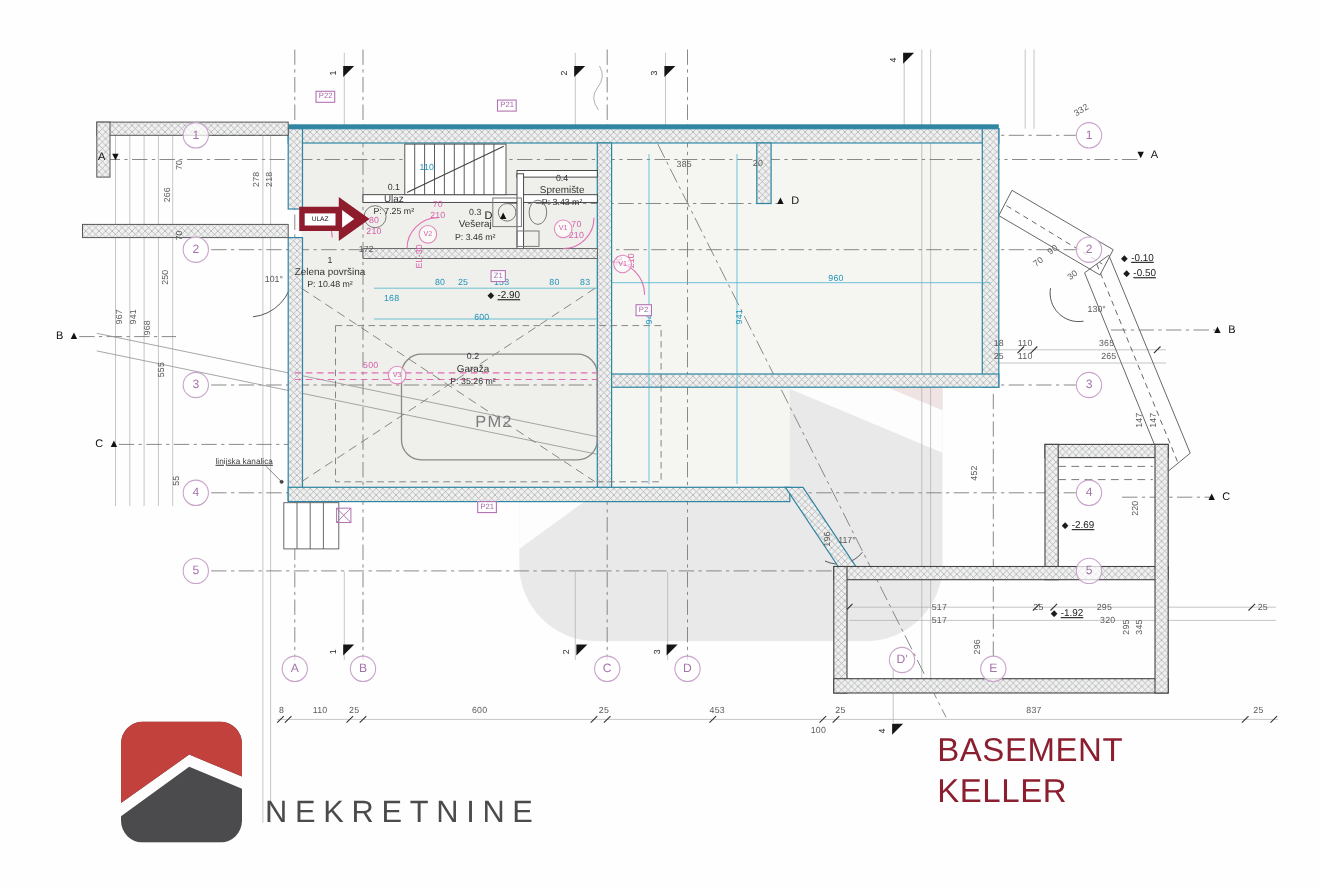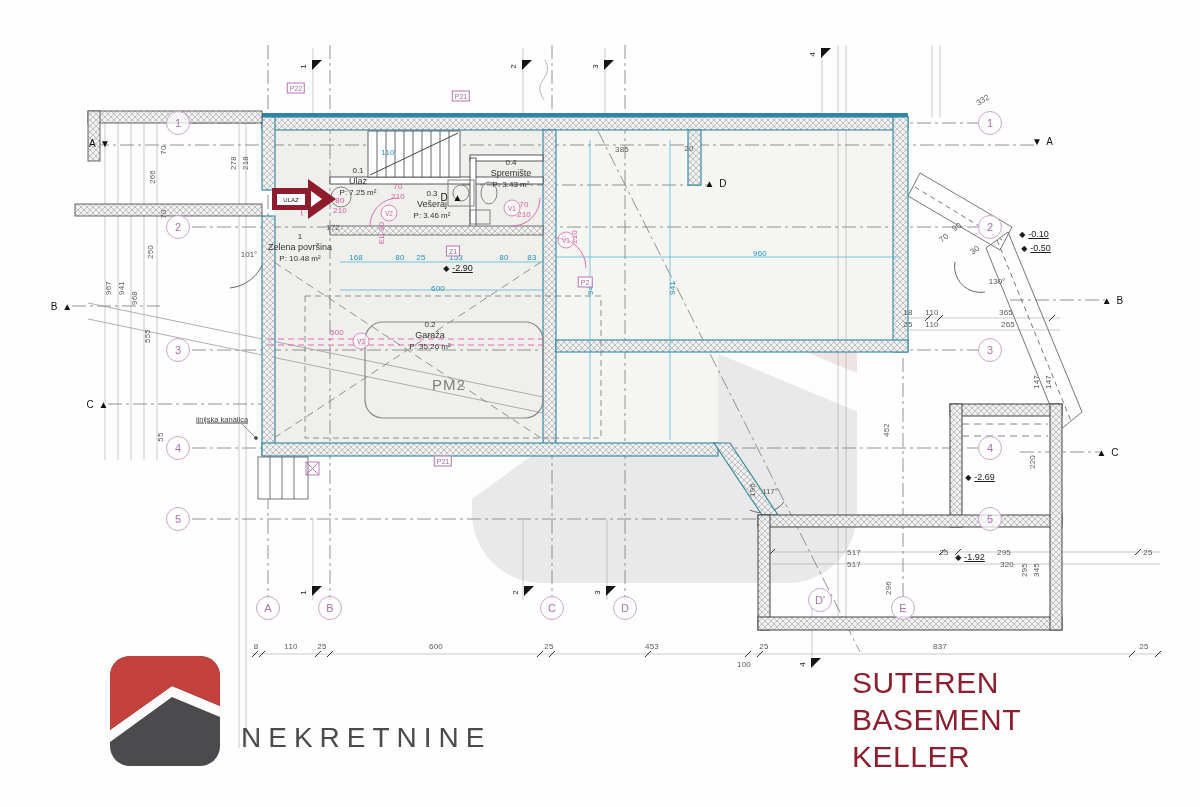--- a/index.html
+++ b/index.html
@@ -205,21 +205,20 @@
       <path d="M0,0 H110 V50 L62,30 L0,74 Z" fill="#c2413c"></path>
     </g>
   </g>
 </svg>
 
 <div id="ulaz-label">ULAZ</div>
 
 <div id="brand-sub">NEKRETNINE</div>
 
 <div id="plan-title">
-  <div>SUTEREN</div>
   <div>BASEMENT</div>
   <div>KELLER</div>
 </div>
 
 <div id="ann-layer">
       <div class="ann dim" style="left: 256px; top: 646px;">8</div>
       <div class="ann dim" style="left: 291px; top: 646px;">110</div>
       <div class="ann dim" style="left: 322px; top: 646px;">25</div>
       <div class="ann dim" style="left: 436px; top: 646px;">600</div>
       <div class="ann dim" style="left: 549px; top: 646px;">25</div>
@@ -259,21 +258,21 @@
       <div class="ann dim" style="left: 854px; top: 552px;">517</div>
       <div class="ann dim" style="left: 854px; top: 564px;">517</div>
       <div class="ann dim" style="left: 944px; top: 552px;">25</div>
       <div class="ann dim" style="left: 1004px; top: 552px;">295</div>
       <div class="ann dim" style="left: 1007px; top: 564px;">320</div>
       <div class="ann dim" style="left: 1148px; top: 552px;">25</div>
       <div class="ann dim" style="left: 983px; top: 100px; transform: translate(-50%, -50%) rotate(-32deg);">332</div>
       <div class="ann dim" style="left: 957px; top: 227px; transform: translate(-50%, -50%) rotate(-38deg);">90</div>
       <div class="ann dim" style="left: 944px; top: 238px; transform: translate(-50%, -50%) rotate(-38deg);">70</div>
       <div class="ann dim" style="left: 975px; top: 250px; transform: translate(-50%, -50%) rotate(-38deg);">30</div>
-      <div class="ann dim dim-cyan" style="left: 356px; top: 257px;">168</div>
+      <div class="ann dim dim-cyan" style="left: 356px; top: 271px;">168</div>
       <div class="ann dim dim-cyan" style="left: 400px; top: 257px;">80</div>
       <div class="ann dim dim-cyan" style="left: 421px; top: 257px;">25</div>
       <div class="ann dim dim-cyan" style="left: 456px; top: 257px;">153</div>
       <div class="ann dim dim-cyan" style="left: 504px; top: 257px;">80</div>
       <div class="ann dim dim-cyan" style="left: 532px; top: 257px;">83</div>
       <div class="ann dim dim-cyan" style="left: 760px; top: 253px;">960</div>
       <div class="ann dim dim-cyan" style="left: 438px; top: 288px;">600</div>
       <div class="ann dim dim-cyan" style="left: 388px; top: 152px;">110</div>
       <div class="ann dim dim-cyan" style="left: 590px; top: 288px; transform: translate(-50%, -50%) rotate(-90deg);">941</div>
       <div class="ann dim dim-cyan" style="left: 672px; top: 288px; transform: translate(-50%, -50%) rotate(-90deg);">941</div>

